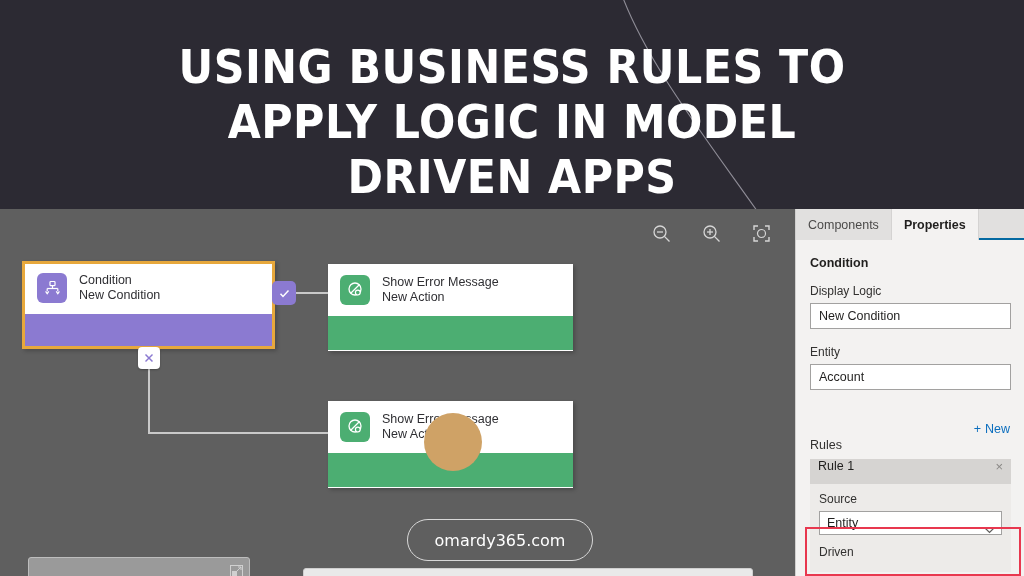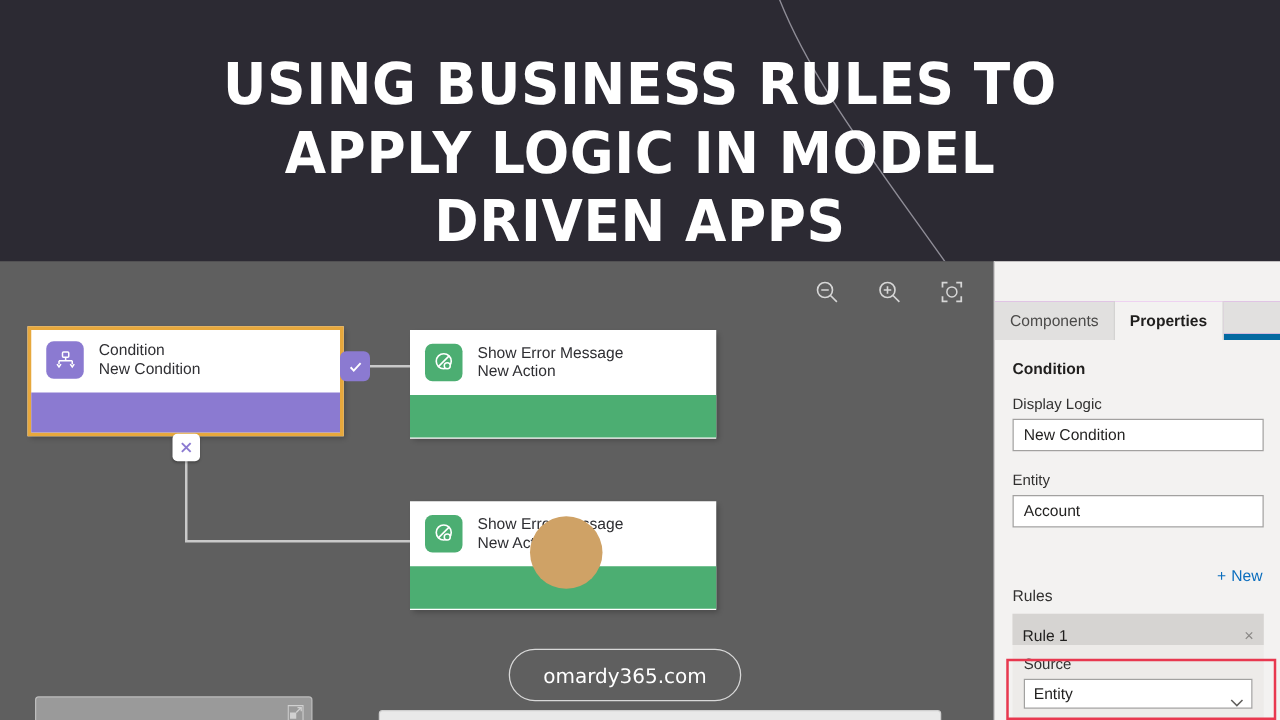--- a/index.html
+++ b/index.html
@@ -135,22 +135,21 @@
 
   
   .rpanel {
     position: absolute; left: 795px; top: 209px; width: 229px; height: 367px;
     background: #f3f2f1;
     border-left: 1px solid #d0cfce;
   }
   .tabs {
     display: flex; height: 31px;
     background: #d946ef;
-    border-bottom: 5px solid #0369a1;
-    margin-top: 32px;
+    border-bottom: 2px solid #0369a1;
   }
   .tab {
     padding: 0 12px; height: 31px;
     display: flex; align-items: center;
     font-size: 12.5px; color: #4b4a49;
     background: #e1e0df;
     border-right: 1px solid #d4d3d2;
     cursor: pointer;
   }
   .tab.active {
@@ -177,21 +176,21 @@
     margin-bottom: 7px;
   }
   .rules-label { font-size: 12.5px; color: #323130; margin-top: 32px; }
   .rules-new {
     font-size: 12.5px; color: #0b6ebe; cursor: pointer;
     display: flex; align-items: center; gap: 4px;
   }
   .rule-card { width: 201px; background: #edebe9; }
   .rule-card-head {
     height: 25px; background: #d6d4d2;
-    display: flex; align-items: flex-end; justify-content: space-between;
+    display: flex; align-items: flex-start; justify-content: space-between;
     padding: 0 8px;
   }
   .rule-card-title { font-size: 12.5px; color: #201f1e; }
   .rule-card-close { color: #8a8886; font-size: 13px; cursor: pointer; }
   .rule-card-body { padding: 8px 9px 8px 9px; }
   .dd {
     position: relative;
     width: 183px; height: 24px;
     background: #ffffff; border: 1px solid #a2a1a0;
     font-size: 12.5px; color: #201f1e;

